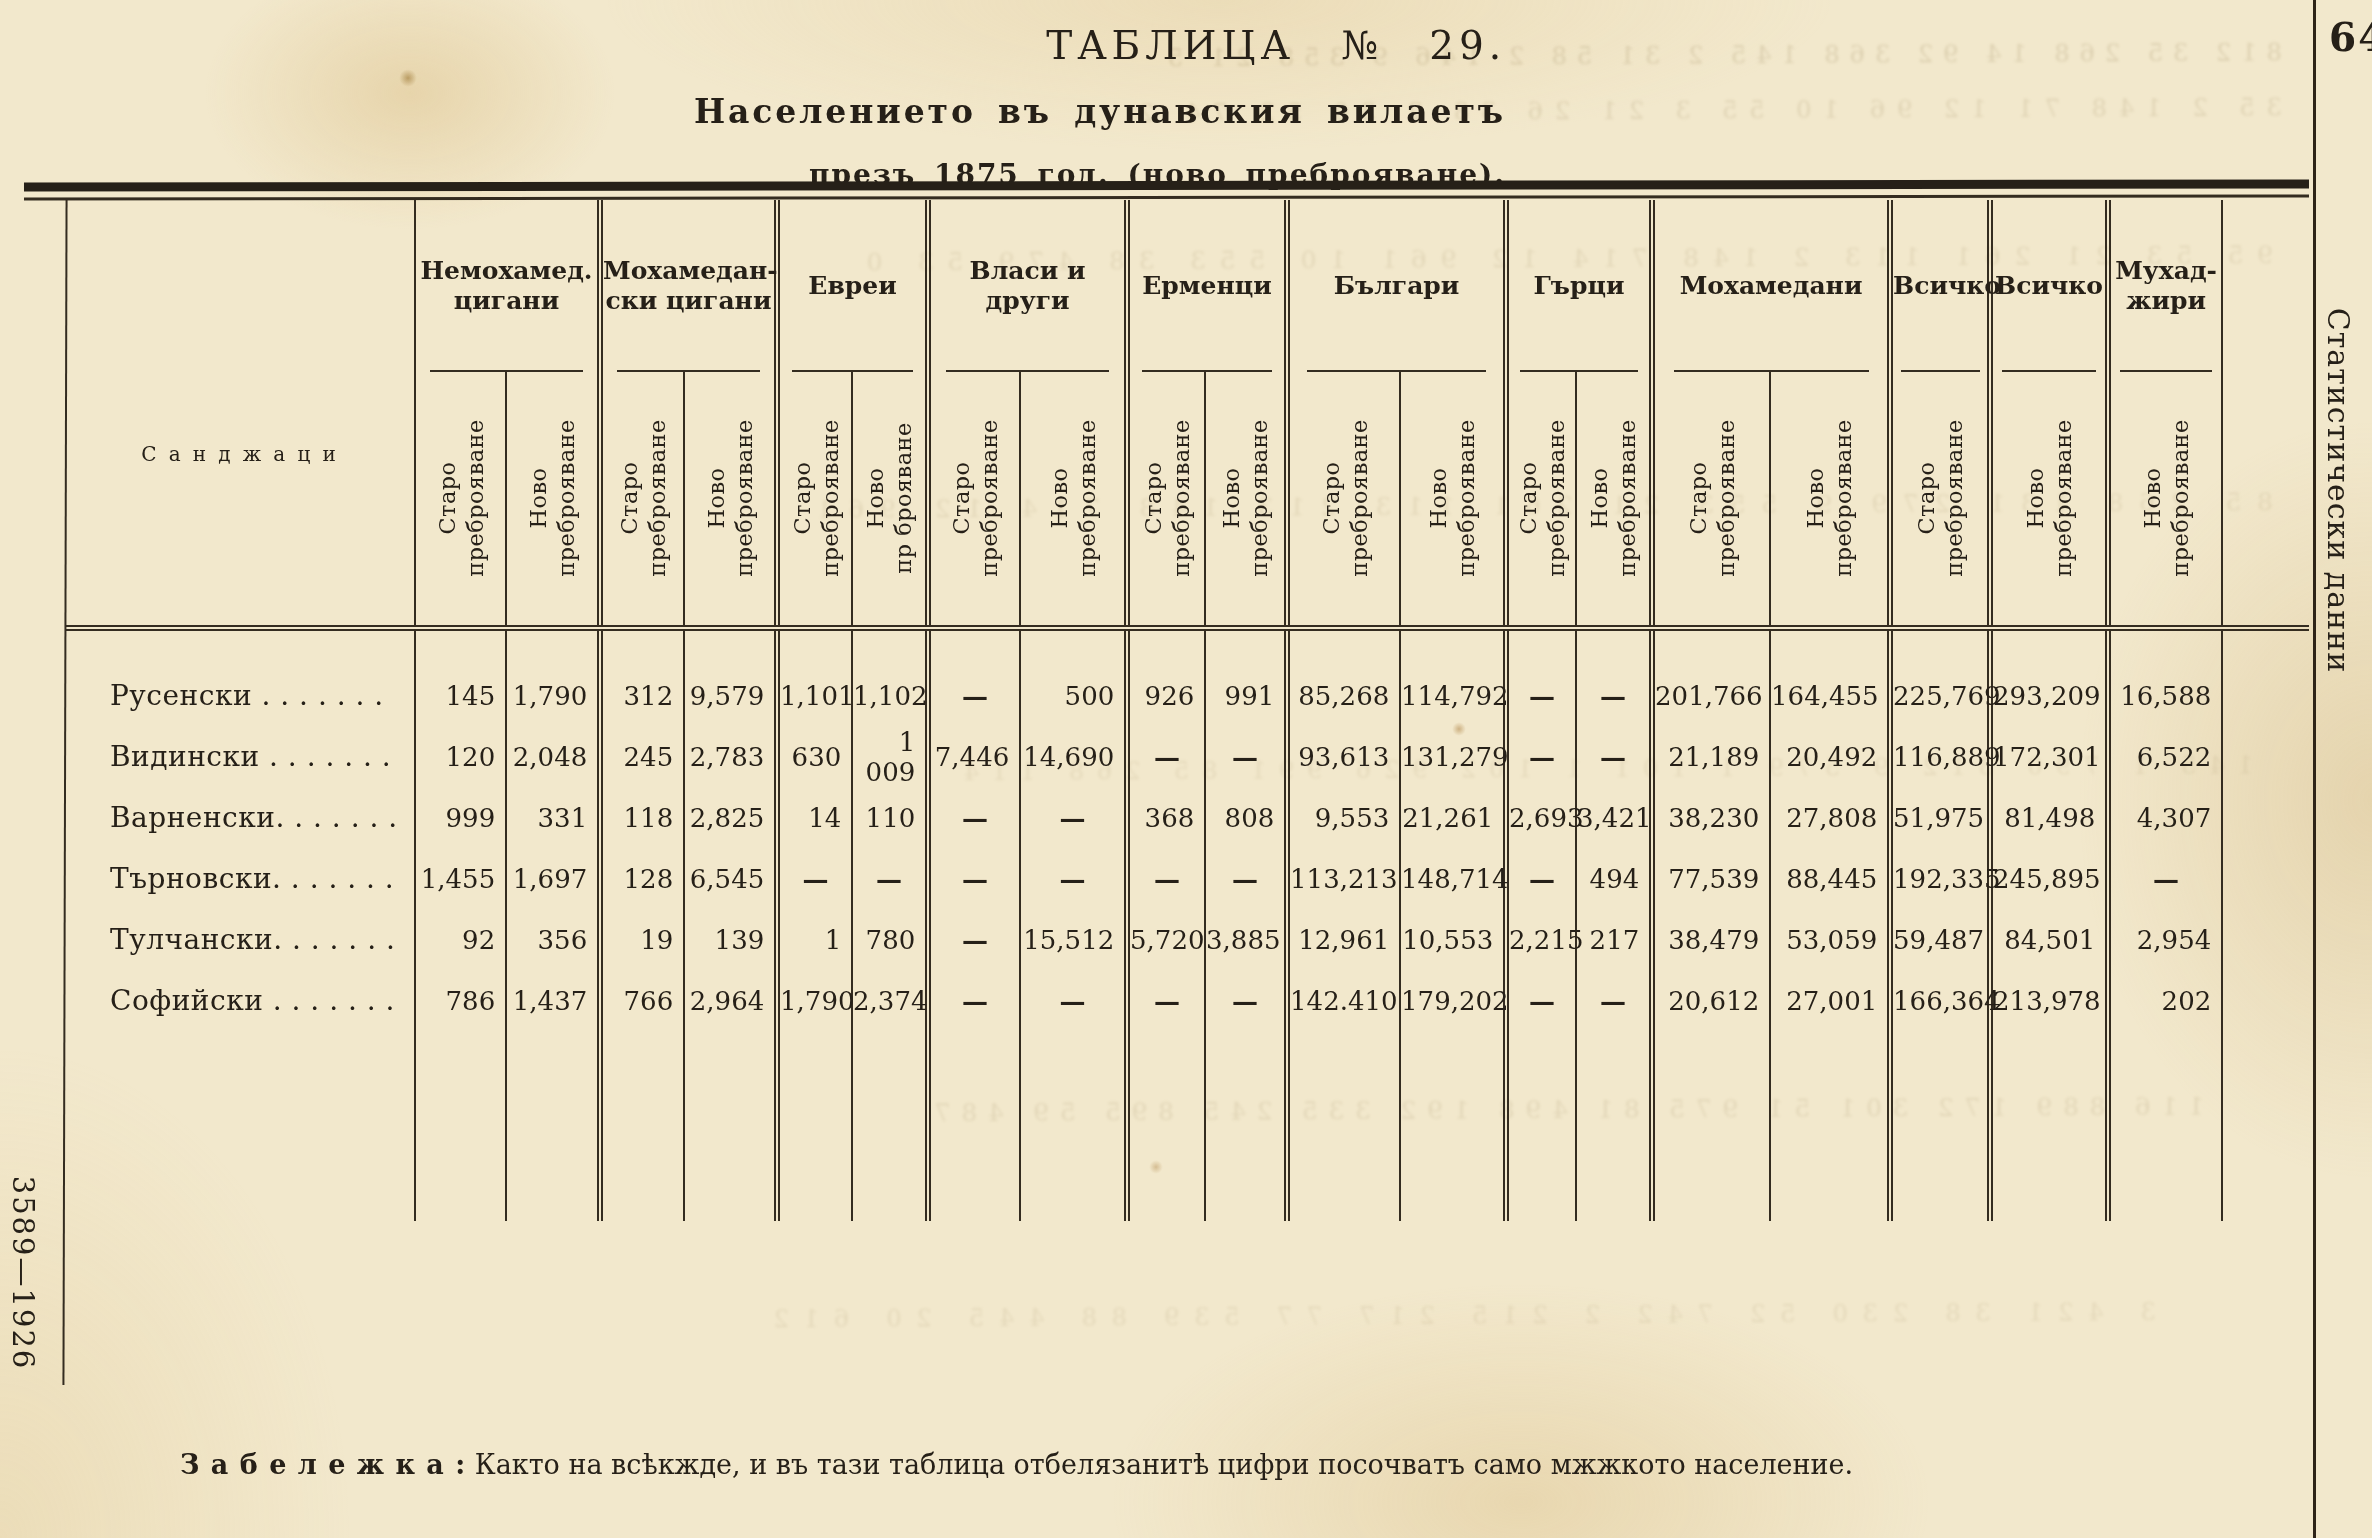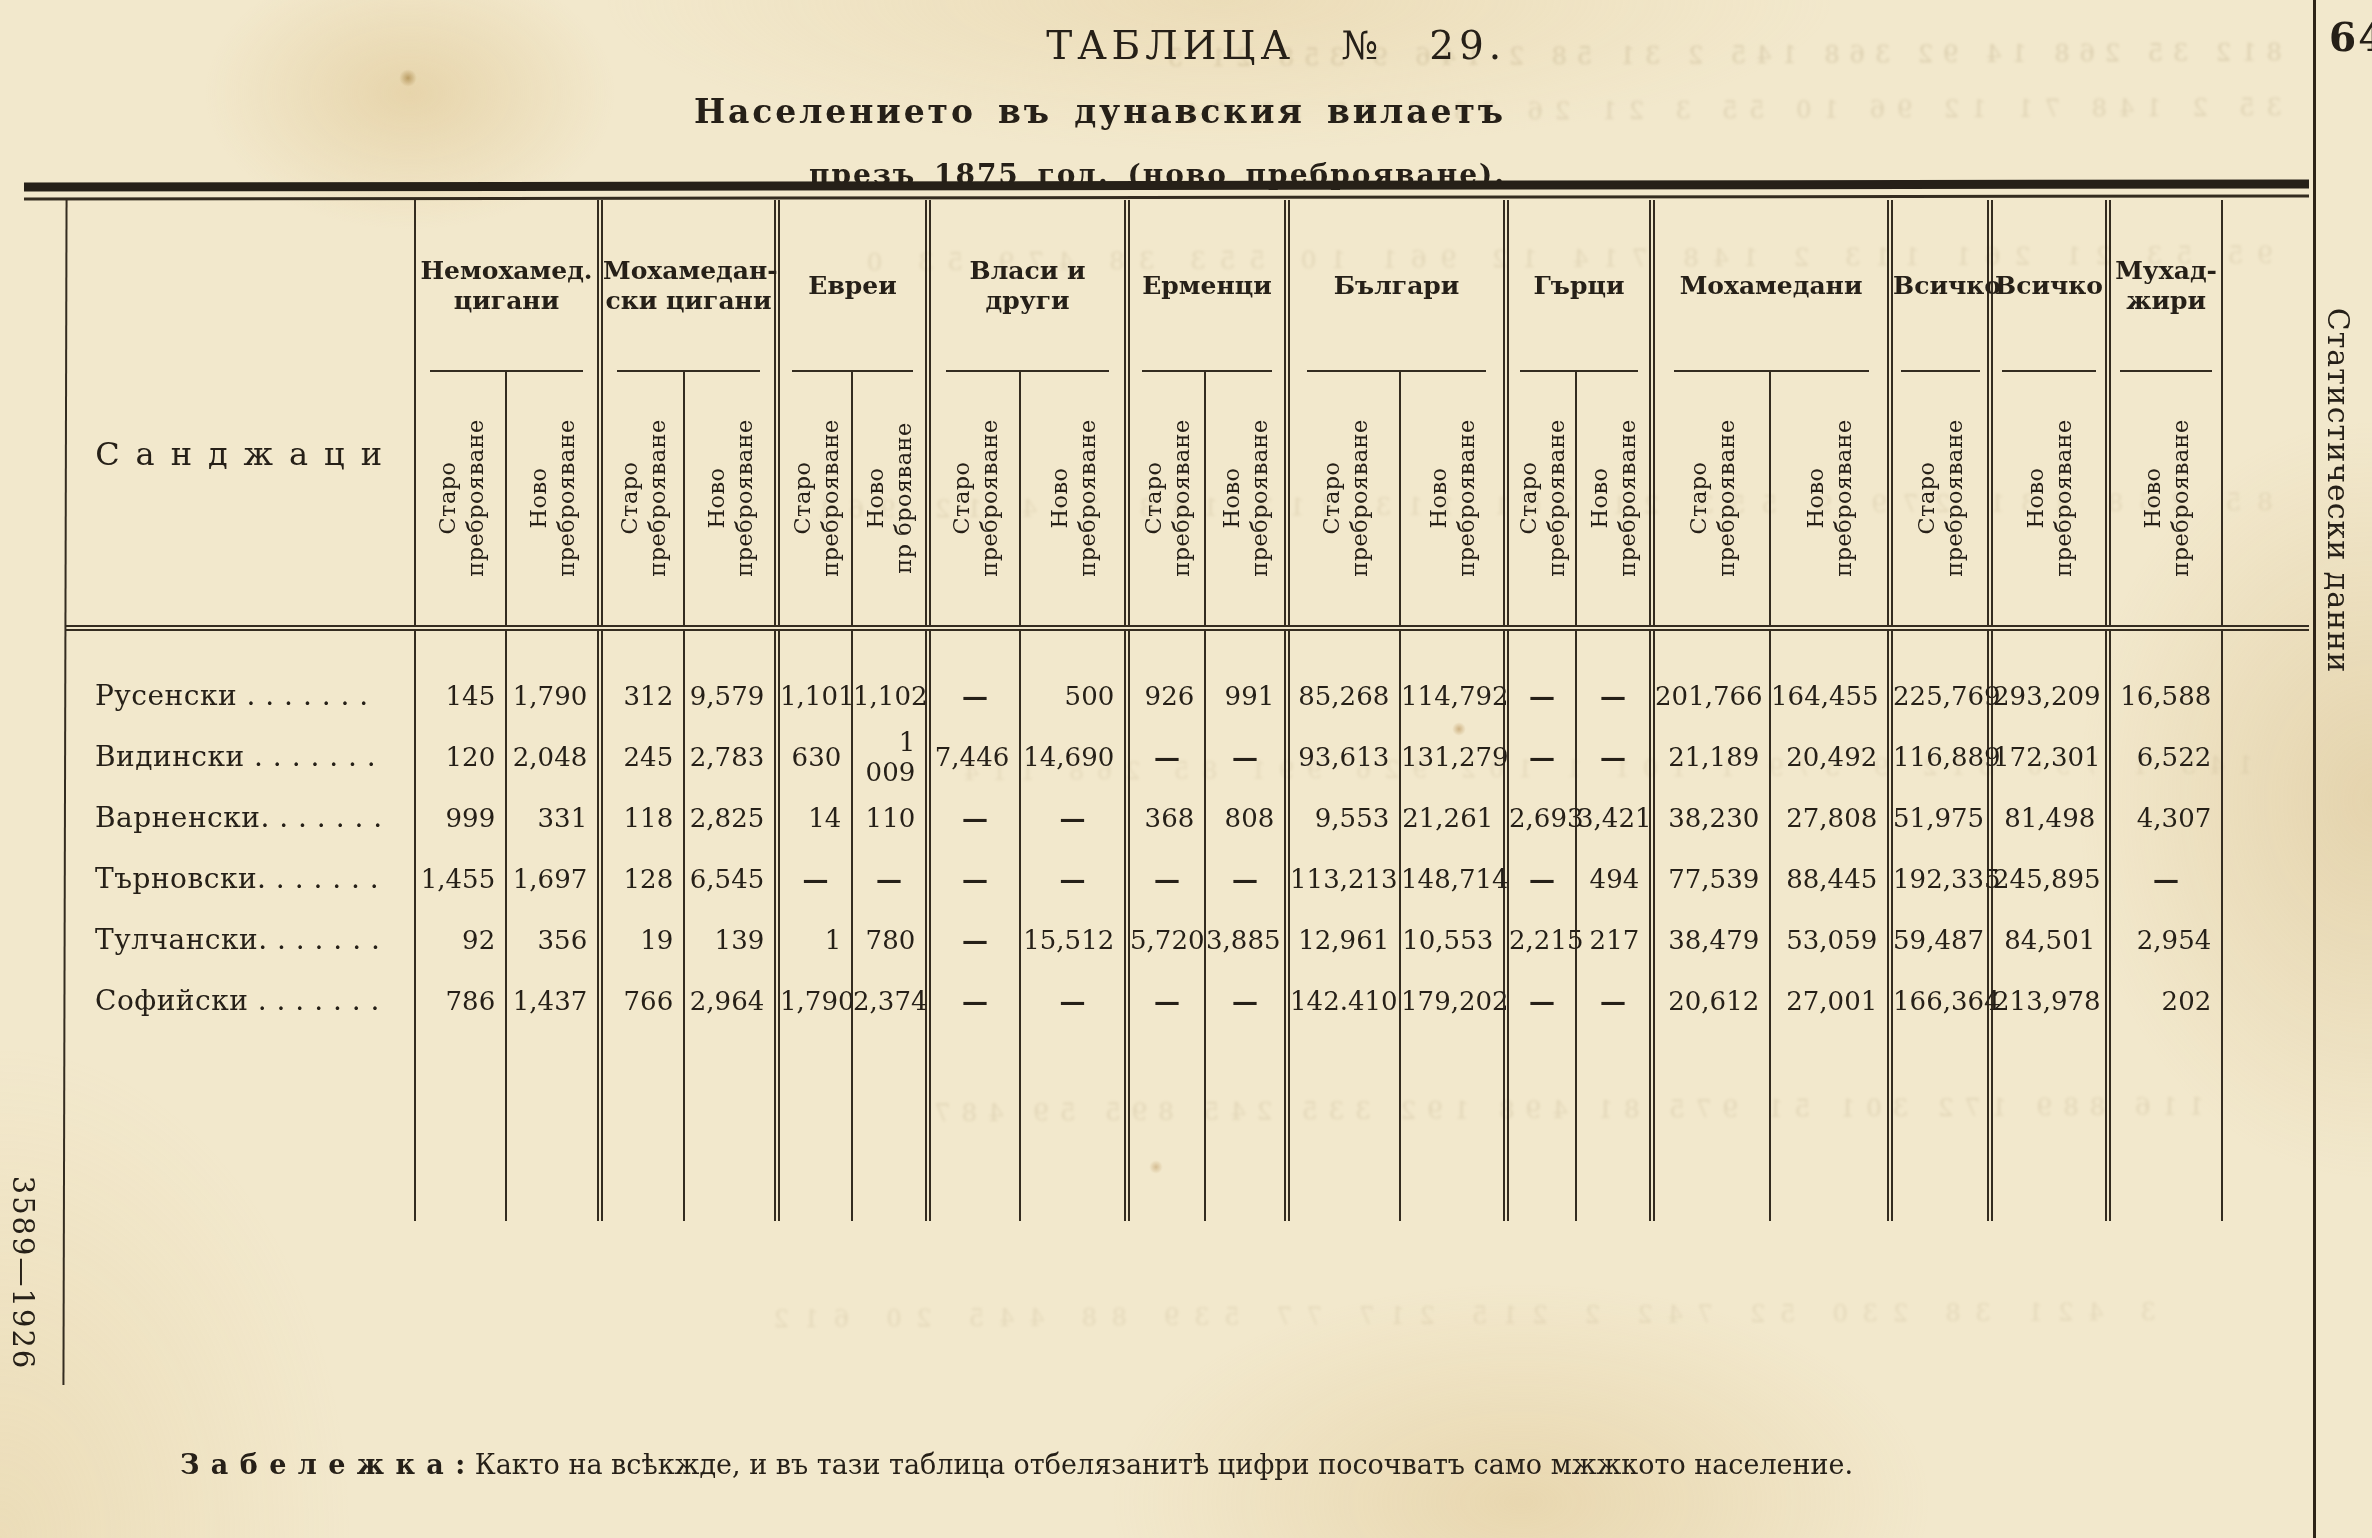--- a/index.html
+++ b/index.html
@@ -62,32 +62,32 @@
   
   table{
     position:absolute;left:66px;top:200px;width:2243px;
     border-collapse:collapse;table-layout:fixed;
   }
   th,td{padding:0;font-weight:normal;vertical-align:middle;}
   .first{border-left:2px solid var(--ink-soft);}
   .gs{border-left:6.8px double var(--ink-soft);}
   .cs{border-left:2px solid var(--ink-soft);}
 
-  th.lab{vertical-align:middle;padding-top:83px;font-size:32px;letter-spacing:2.9px;text-align:center;}
+  th.lab{vertical-align:middle;padding-top:83px;font-size:20px;letter-spacing:2.9px;text-align:center;}
   thead tr.grow th{height:171px;}
   th.gname{position:relative;font-weight:bold;font-size:25px;line-height:1.2;text-align:center;white-space:pre-line;vertical-align:middle;}
   th.gname .gline{position:absolute;left:8%;right:8%;bottom:-1px;border-bottom:2px solid var(--ink-soft);}
 
   thead tr.srow th{border-bottom:6.8px double var(--ink-soft);}
   th.lab{border-bottom:6.8px double var(--ink-soft);}
   .vwrap{height:254px;display:flex;align-items:center;justify-content:center;overflow:visible;}
   .vtext{flex-shrink:0;transform:rotate(-90deg);white-space:pre-line;text-align:center;font-size:22.4px;line-height:1.25;letter-spacing:0.5px;}
 
   tbody tr.drow{height:61px;}
-  td.rowlabel{text-align:left;padding-left:29px;font-size:28px;letter-spacing:0.5px;white-space:nowrap;}
+  td.rowlabel{text-align:left;padding-left:44px;font-size:28px;letter-spacing:0.5px;white-space:nowrap;}
   td.num{text-align:right;padding-right:9.8px;font-size:26px;}
   td.dash{text-align:center;font-size:26px;font-weight:bold;}
 
   
   .note{position:absolute;left:180px;top:1449px;width:1463px;font-size:27px;white-space:nowrap;}
   .note .note-label{font-weight:bold;letter-spacing:1px;}
 </style>
 </head>
 <body>
 

